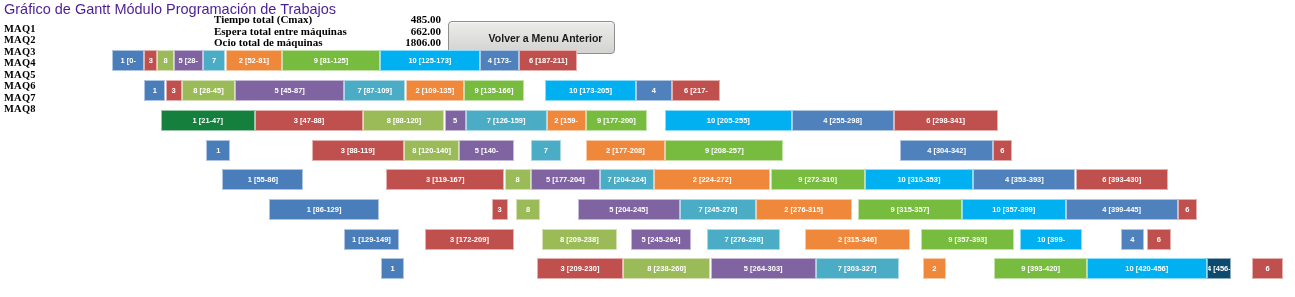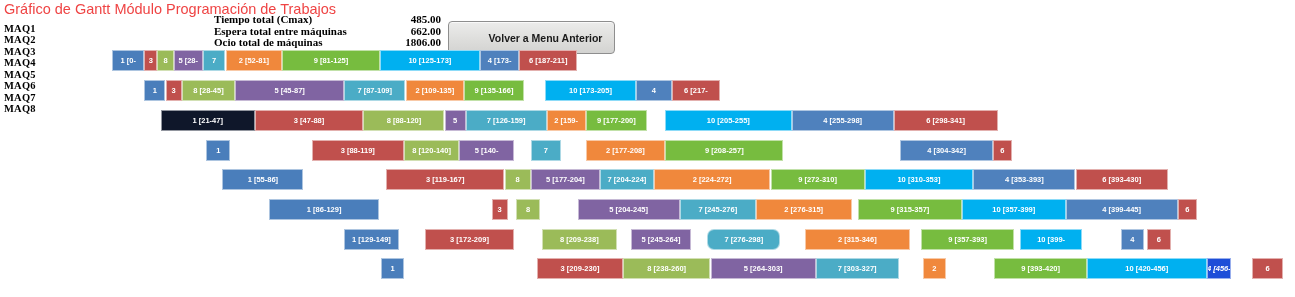--- a/index.html
+++ b/index.html
@@ -6,21 +6,21 @@
   html,body{margin:0;padding:0;}
   body{
     width:1295px;height:297px;
     background:#ffffff;
     font-family:"Liberation Sans", sans-serif;
     overflow:hidden;
     position:relative;
   }
   #page-title{
     position:absolute;left:4px;top:1px;
-    font-size:14.5px;color:#ef4444;
+    font-size:14.5px;color:#4c1d95;
     font-family:"Liberation Sans", sans-serif;
     letter-spacing:0px;
     white-space:nowrap;
   }
   
   #stats{
     position:absolute;left:214px;top:14px;
     font-family:"Liberation Serif", serif;
     font-weight:bold;font-size:11px;color:#000;
   }
@@ -114,21 +114,21 @@
       <div class="task-bar" style="left: 181.7px; width: 53.5px; background: rgb(155, 187, 89);">8 [28-45]</div>
       <div class="task-bar" style="left: 235.3px; width: 108.7px; background: rgb(128, 100, 162);">5 [45-87]</div>
       <div class="task-bar" style="left: 343.9px; width: 61.6px; background: rgb(75, 172, 198);">7 [87-109]</div>
       <div class="task-bar" style="left: 405.6px; width: 58.4px; background: rgb(240, 136, 60);">2 [109-135]</div>
       <div class="task-bar" style="left: 464px; width: 60px; background: rgb(119, 188, 63);">9 [135-166]</div>
       <div class="task-bar" style="left: 545.1px; width: 90.8px; background: rgb(0, 176, 240);">10 [173-205]</div>
       <div class="task-bar" style="left: 635.9px; width: 35.7px; background: rgb(79, 129, 189);">4</div>
       <div class="task-bar" style="left: 671.6px; width: 48.7px; background: rgb(192, 80, 77);">6 [217-</div>
     </div>
     <div class="gantt-row" style="top: 110px;">
-      <div class="task-bar" style="left: 160.7px; width: 94.1px; background: #0f172a;">1 [21-47]</div>
+      <div class="task-bar" style="left: 160.7px; width: 94.1px; background: #15803d;">1 [21-47]</div>
       <div class="task-bar" style="left: 254.7px; width: 108.7px; background: rgb(192, 80, 77);">3 [47-88]</div>
       <div class="task-bar" style="left: 363.4px; width: 81.1px; background: rgb(155, 187, 89);">8 [88-120]</div>
       <div class="task-bar" style="left: 444.5px; width: 21.1px; background: rgb(128, 100, 162);">5</div>
       <div class="task-bar" style="left: 465.6px; width: 81.1px; background: rgb(75, 172, 198);">7 [126-159]</div>
       <div class="task-bar" style="left: 546.7px; width: 38.9px; background: rgb(240, 136, 60);">2 [159-</div>
       <div class="task-bar" style="left: 585.6px; width: 61.6px; background: rgb(119, 188, 63);">9 [177-200]</div>
       <div class="task-bar" style="left: 665.1px; width: 126.5px; background: rgb(0, 176, 240);">10 [205-255]</div>
       <div class="task-bar" style="left: 791.6px; width: 102.2px; background: rgb(79, 129, 189);">4 [255-298]</div>
       <div class="task-bar" style="left: 893.8px; width: 103.8px; background: rgb(192, 80, 77);">6 [298-341]</div>
     </div>
@@ -165,32 +165,32 @@
       <div class="task-bar" style="left: 858.1px; width: 103.8px; background: rgb(119, 188, 63);">9 [315-357]</div>
       <div class="task-bar" style="left: 961.9px; width: 103.8px; background: rgb(0, 176, 240);">10 [357-399]</div>
       <div class="task-bar" style="left: 1065.7px; width: 111.9px; background: rgb(79, 129, 189);">4 [399-445]</div>
       <div class="task-bar" style="left: 1177.7px; width: 19.5px; background: rgb(192, 80, 77);">6</div>
     </div>
     <div class="gantt-row" style="top: 229px;">
       <div class="task-bar" style="left: 343.9px; width: 55.1px; background: rgb(74, 126, 187);">1 [129-149]</div>
       <div class="task-bar" style="left: 425px; width: 89px; background: rgb(192, 80, 77);">3 [172-209]</div>
       <div class="task-bar" style="left: 541.8px; width: 75px; background: rgb(155, 187, 89);">8 [209-238]</div>
       <div class="task-bar" style="left: 631px; width: 60px; background: rgb(128, 100, 162);">5 [245-264]</div>
-      <div class="task-bar" style="left: 707.3px; width: 73px; background: rgb(75, 172, 198); border-radius: 7px;">7 [276-298]</div>
+      <div class="task-bar" style="left: 707.3px; width: 73px; background: rgb(75, 172, 198);">7 [276-298]</div>
       <div class="task-bar" style="left: 804.6px; width: 105.4px; background: rgb(240, 136, 60);">2 [315-346]</div>
       <div class="task-bar" style="left: 921.4px; width: 92.5px; background: rgb(119, 188, 63);">9 [357-393]</div>
       <div class="task-bar" style="left: 1020.3px; width: 61.6px; background: rgb(0, 176, 240);">10 [399-</div>
       <div class="task-bar" style="left: 1120.9px; width: 22.7px; background: rgb(79, 129, 189);">4</div>
       <div class="task-bar" style="left: 1146.8px; width: 24.3px; background: rgb(192, 80, 77);">6</div>
     </div>
     <div class="gantt-row" style="top: 258px;">
       <div class="task-bar" style="left: 381.3px; width: 22.7px; background: rgb(74, 126, 187);">1</div>
       <div class="task-bar" style="left: 537px; width: 86px; background: rgb(192, 80, 77);">3 [209-230]</div>
       <div class="task-bar" style="left: 622.9px; width: 87.6px; background: rgb(155, 187, 89);">8 [238-260]</div>
       <div class="task-bar" style="left: 710.5px; width: 105.4px; background: rgb(128, 100, 162);">5 [264-303]</div>
       <div class="task-bar" style="left: 815.9px; width: 82.7px; background: rgb(75, 172, 198);">7 [303-327]</div>
       <div class="task-bar" style="left: 923px; width: 22.7px; background: rgb(240, 136, 60);">2</div>
       <div class="task-bar" style="left: 994.4px; width: 92.5px; background: rgb(119, 188, 63);">9 [393-420]</div>
       <div class="task-bar" style="left: 1086.8px; width: 120px; background: rgb(0, 176, 240);">10 [420-456]</div>
-      <div class="task-bar" style="left: 1206.9px; width: 24px; background: #1d4ed8; font-style: italic;">4 [456-</div>
+      <div class="task-bar" style="left: 1206.9px; width: 24px; background: #0c4a6e;">4 [456-</div>
       <div class="task-bar" style="left: 1252.3px; width: 30.8px; background: rgb(192, 80, 77);">6</div>
     </div>
   </div>
 
 </body></html>

